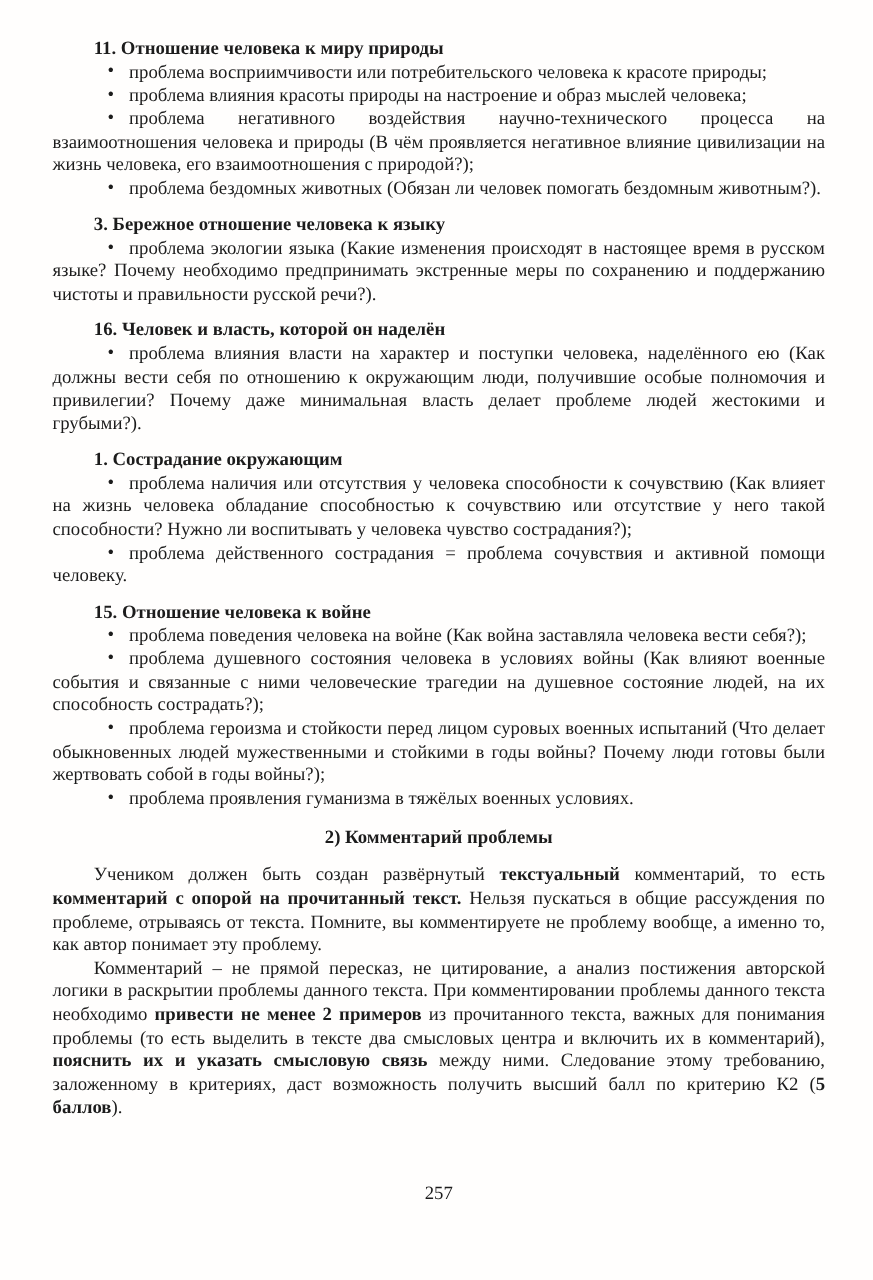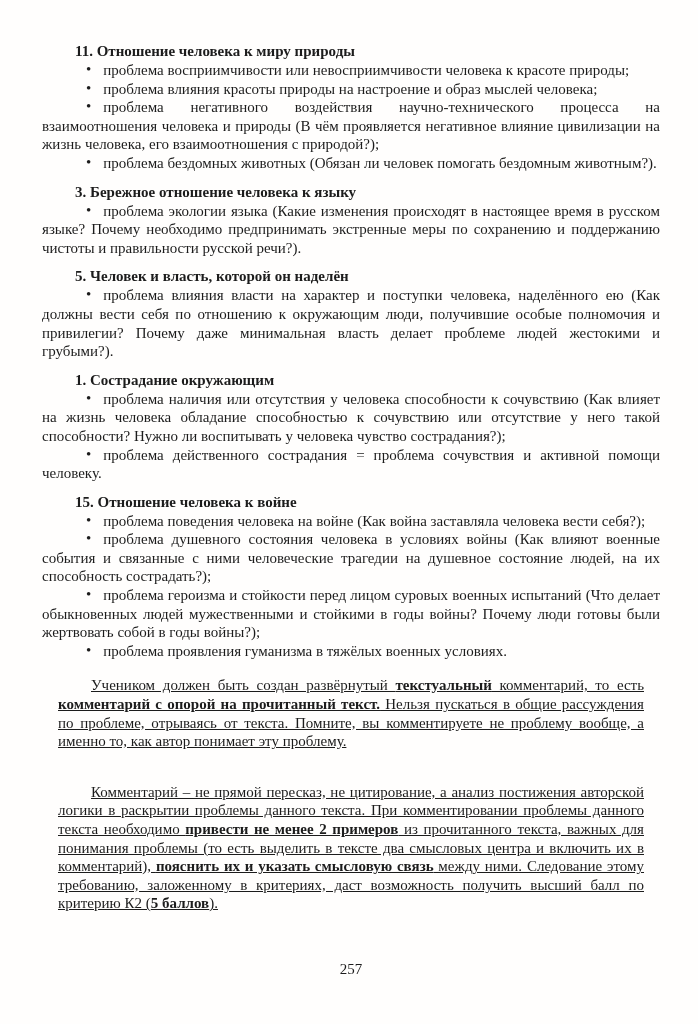--- a/index.html
+++ b/index.html
@@ -24,91 +24,91 @@
     overflow: hidden;
   }
   .section-heading {
     margin: 10px 0 0 0;
     font-size: 15px;
     font-weight: bold;
     text-indent: 33px;
     line-height: 19px;
   }
   section:first-of-type .section-heading {
-    margin-top: 16px;
+    margin-top: 4px;
   }
   p.bullet {
     margin: 0;
     text-align: justify;
     text-indent: 22px;
   }
   .marker {
     display: inline-block;
     margin-right: 12px;
     transform: translateY(-1px);
   }
   .subheading {
     text-align: center;
     font-weight: bold;
     font-size: 15px;
     margin: 13px 0 11px 0;
     line-height: 19px;
   }
   p.body {
-    margin: 16px;
+    margin: 0;
     text-align: justify;
     text-indent: 33px;
-    text-decoration: underline;
   }
   .bold {
     font-weight: bold;
   }
   .page-number {
     margin-top: auto;
     text-align: center;
-    padding-bottom: 45px;
+    padding-bottom: 59px;
     font-size: 15px;
   }
 </style>
 </head>
 <body>
 
 <div class="page">
 
   <section>
     <h3 class="section-heading">11. Отношение человека к миру природы</h3>
-    <p class="bullet"><span class="marker">•</span><span>проблема восприимчивости или невосприимчивости человека к красоте природы;</span></p>
+    <p class="bullet"><span class="marker">•</span><span>проблема восприимчивости или потребительского человека к красоте природы;</span></p>
     <p class="bullet"><span class="marker">•</span><span>проблема влияния красоты природы на настроение и образ мыслей человека;</span></p>
     <p class="bullet"><span class="marker">•</span><span>проблема негативного воздействия научно-технического процесса на взаимоотношения человека и природы (В чём проявляется негативное влияние цивилизации на жизнь человека, его взаимоотношения с природой?);</span></p>
     <p class="bullet"><span class="marker">•</span><span>проблема бездомных животных (Обязан ли человек помогать бездомным животным?).</span></p>
   </section>
 
   <section>
     <h3 class="section-heading">3. Бережное отношение человека к языку</h3>
     <p class="bullet"><span class="marker">•</span><span>проблема экологии языка (Какие изменения происходят в настоящее время в русском языке? Почему необходимо предпринимать экстренные меры по сохранению и поддержанию чистоты и правильности русской речи?).</span></p>
   </section>
 
   <section>
-    <h3 class="section-heading">5. Человек и власть, которой он наделён</h3>
+    <h3 class="section-heading">16. Человек и власть, которой он наделён</h3>
     <p class="bullet"><span class="marker">•</span><span>проблема влияния власти на характер и поступки человека, наделённого ею (Как должны вести себя по отношению к окружающим люди, получившие особые полномочия и привилегии? Почему даже минимальная власть делает проблеме людей жестокими и грубыми?).</span></p>
   </section>
 
   <section>
     <h3 class="section-heading">1. Сострадание окружающим</h3>
     <p class="bullet"><span class="marker">•</span><span>проблема наличия или отсутствия у человека способности к сочувствию (Как влияет на жизнь человека обладание способностью к сочувствию или отсутствие у него такой способности? Нужно ли воспитывать у человека чувство сострадания?);</span></p>
     <p class="bullet"><span class="marker">•</span><span>проблема действенного сострадания = проблема сочувствия и активной помощи человеку.</span></p>
   </section>
 
   <section>
     <h3 class="section-heading">15. Отношение человека к войне</h3>
     <p class="bullet"><span class="marker">•</span><span>проблема поведения человека на войне (Как война заставляла человека вести себя?);</span></p>
     <p class="bullet"><span class="marker">•</span><span>проблема душевного состояния человека в условиях войны (Как влияют военные события и связанные с ними человеческие трагедии на душевное состояние людей, на их способность сострадать?);</span></p>
     <p class="bullet"><span class="marker">•</span><span>проблема героизма и стойкости перед лицом суровых военных испытаний (Что делает обыкновенных людей мужественными и стойкими в годы войны? Почему люди готовы были жертвовать собой в годы войны?);</span></p>
     <p class="bullet"><span class="marker">•</span><span>проблема проявления гуманизма в тяжёлых военных условиях.</span></p>
   </section>
 
+  <h3 class="subheading">2) Комментарий проблемы</h3>
 
   <p class="body"><span>Учеником должен быть создан развёрнутый </span><span class="bold">текстуальный</span><span> комментарий, то есть </span><span class="bold">комментарий с опорой на прочитанный текст.</span><span> Нельзя пускаться в общие рассуждения по проблеме, отрываясь от текста. Помните, вы комментируете не проблему вообще, а именно то, как автор понимает эту проблему.</span></p>
   <p class="body"><span>Комментарий – не прямой пересказ, не цитирование, а анализ постижения авторской логики в раскрытии проблемы данного текста. При комментировании проблемы данного текста необходимо </span><span class="bold">привести не менее 2 примеров</span><span> из прочитанного текста, важных для понимания проблемы (то есть выделить в тексте два смысловых центра и включить их в комментарий), </span><span class="bold">пояснить их и указать смысловую связь</span><span> между ними. Следование этому требованию, заложенному в критериях, даст возможность получить высший балл по критерию К2 (</span><span class="bold">5 баллов</span><span>).</span></p>
 
   <div class="page-number">257</div>
 
 </div>
 
 </body></html>

